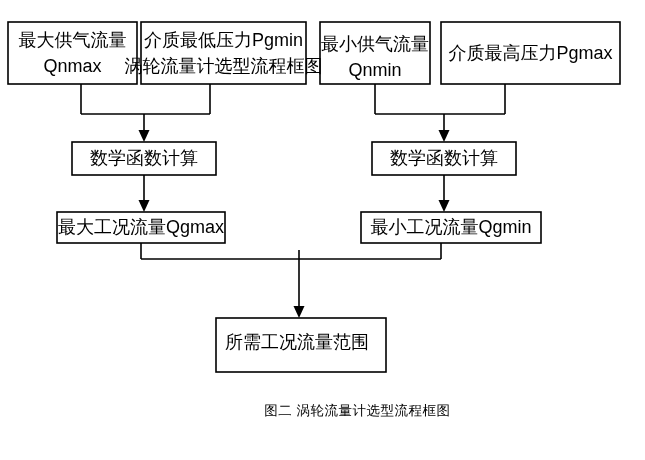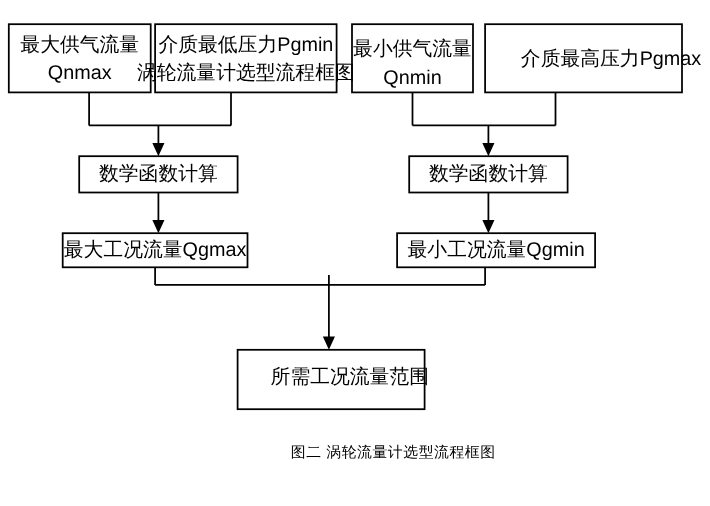--- a/index.html
+++ b/index.html
@@ -124,39 +124,39 @@
   <div class="box-text fs-14" style="left:141px; top:22px; width:165px; height:62px;">
     <span class="line">介质最低压力Pgmin</span>
     <span class="line">涡轮流量计选型流程框图</span>
   </div>
 
   <div class="box-text fs-14" style="left:320px; top:22px; width:110px; height:70px;">
     <span class="line">最小供气流量</span>
     <span class="line">Qnmin</span>
   </div>
 
-  <div class="box-text fs-14" style="left:441px; top:22px; width:179px; height:62px;padding-left:25px;">
+  <div class="box-text fs-14" style="left:441px; top:22px; width:179px; height:62px;">
     <span class="line">介质最高压力Pgmax</span>
   </div>
 
   <div class="box-text fs-14" style="left:72px; top:142px; width:144px; height:33px;">
     <span class="line">数学函数计算</span>
   </div>
 
   <div class="box-text fs-14" style="left:372px; top:142px; width:144px; height:33px;">
     <span class="line">数学函数计算</span>
   </div>
 
   <div class="box-text fs-14" style="left:361px; top:212px; width:180px; height:31px;">
     <span class="line">最小工况流量Qgmin</span>
   </div>
 
   <div class="box-text fs-14" style="left:57px; top:212px; width:168px; height:31px;">
     <span class="line">最大工况流量Qgmax</span>
   </div>
 
-  <div class="box-text fs-14" style="left:233px; top:318px; width:170px; height:48px;">
+  <div class="box-text fs-14" style="left:212px; top:318px; width:170px; height:48px;">
     <span class="line">所需工况流量范围</span>
   </div>
 
   <div class="caption" style="top:402px;padding-left:35px;">图二  涡轮流量计选型流程框图</div>
 
 </div>
 
 </body></html>

